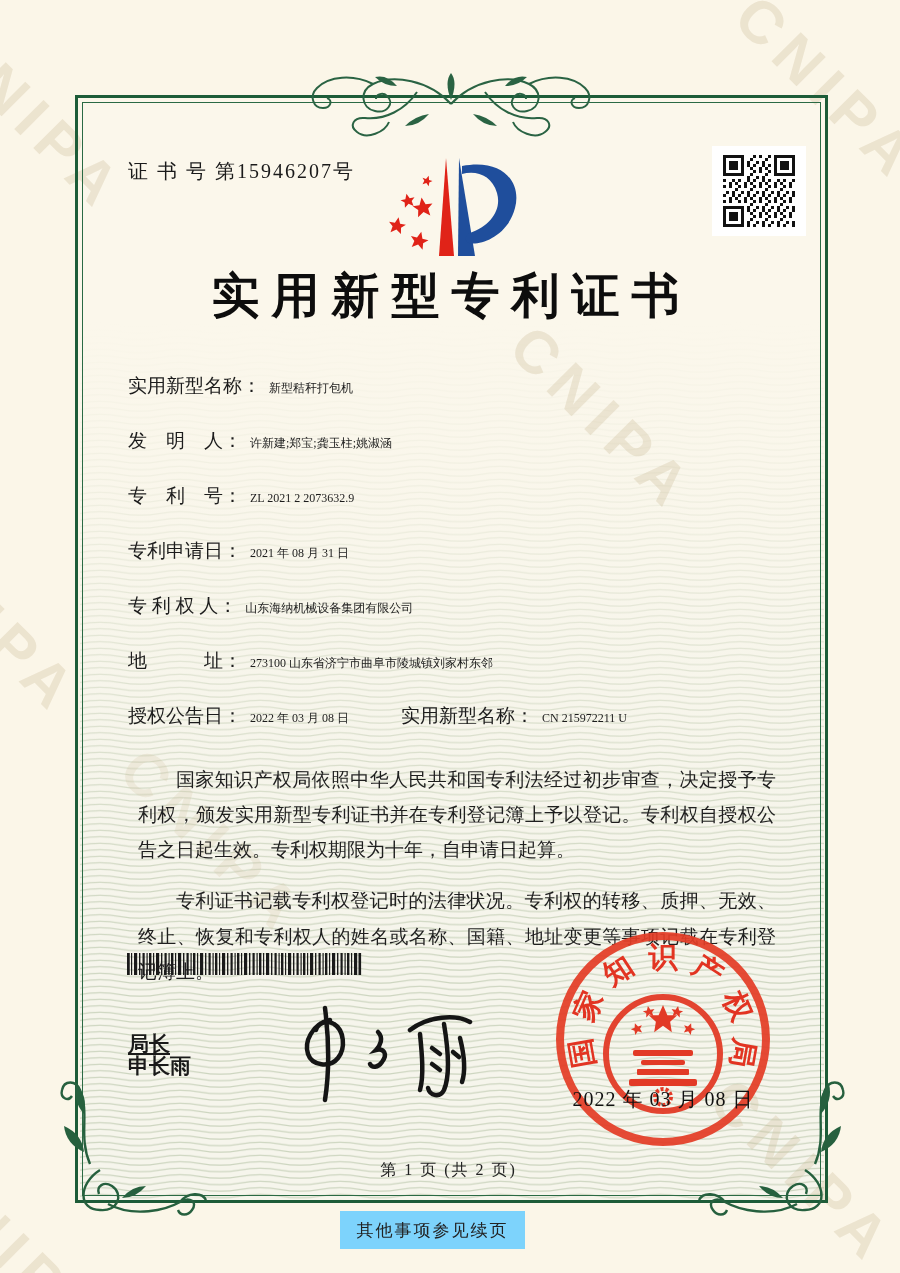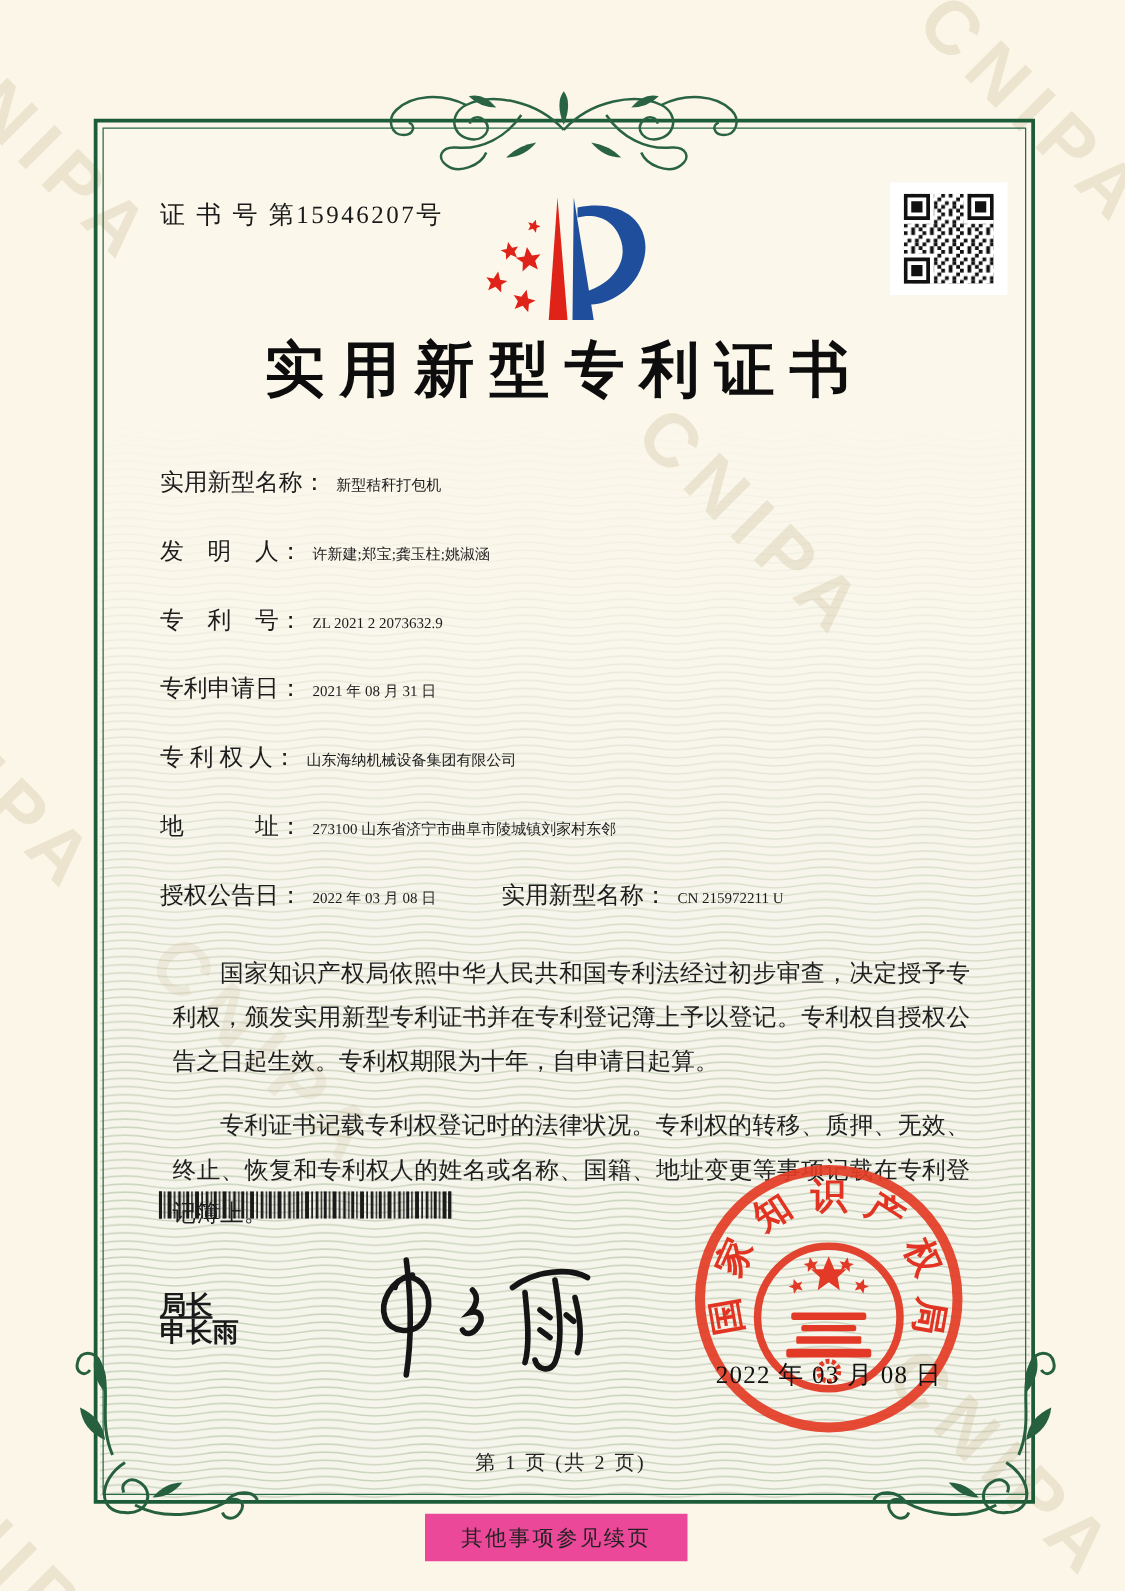--- a/index.html
+++ b/index.html
@@ -40,21 +40,21 @@
   .signature{position:absolute;left:292px;top:998px;z-index:5;}
   
   .seal{position:absolute;left:556px;top:932px;width:214px;height:214px;z-index:5;}
   .seal-ring{position:absolute;inset:0;border:8px solid rgba(227,60,38,.93);border-radius:50%;box-sizing:border-box;}
   .seal-char{position:absolute;width:30px;height:30px;font-size:29px;font-weight:700;
       color:#e23422;text-align:center;line-height:30px;}
   .seal-date{position:absolute;left:552px;top:1086px;width:222px;text-align:center;
       font-size:20px;letter-spacing:1px;color:#111;z-index:6;white-space:nowrap;}
   .page-no{position:absolute;left:75px;top:1160px;width:747px;text-align:center;
       font-size:16px;letter-spacing:2px;color:#222;z-index:4;}
-  .foot-note{position:absolute;left:340px;top:1211px;width:210px;height:38px;background:#ec4899;
+  .foot-note{position:absolute;left:340px;top:1211px;width:185px;height:38px;background:#7dd3fc;
       z-index:4;display:flex;align-items:center;justify-content:center;font-size:17px;
       letter-spacing:2px;color:#222;}
 </style>
 </head>
 <body>
 
 <div class="stage">
 
   <span class="wm" style="left:-25px;top:12px">CNIPA</span>
   <span class="wm" style="left:770px;top:-18px">CNIPA</span>

